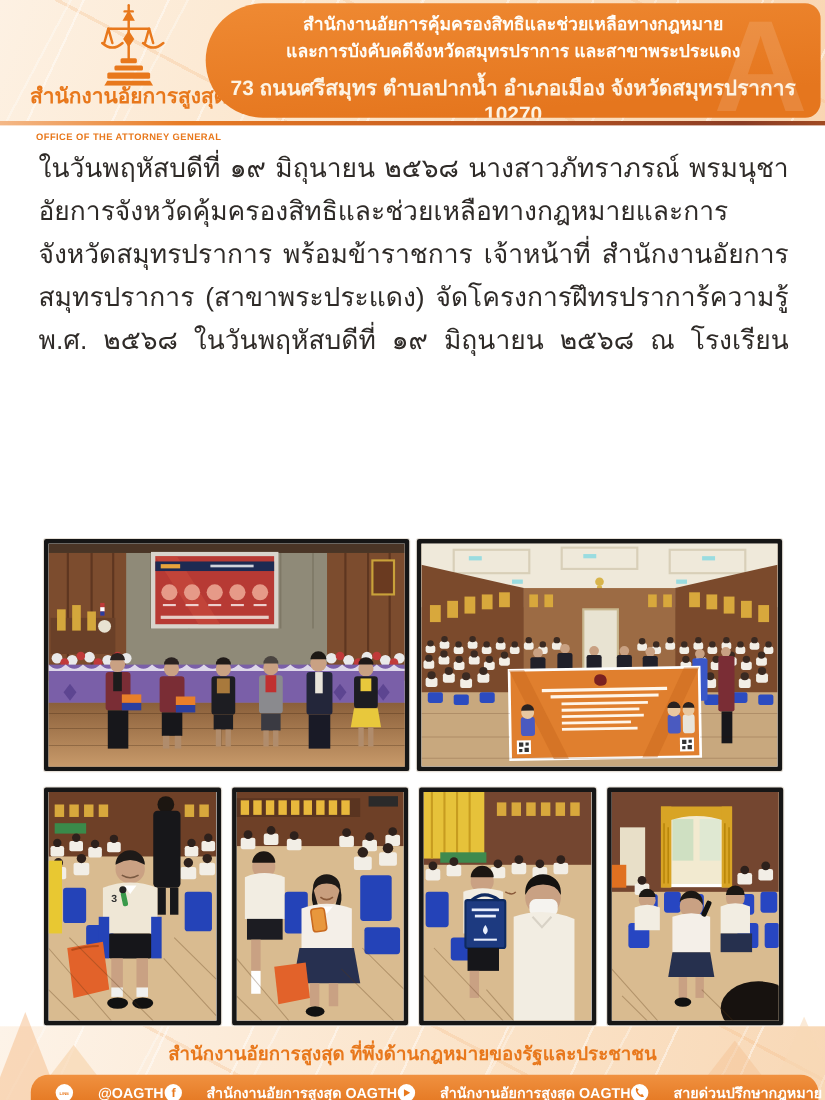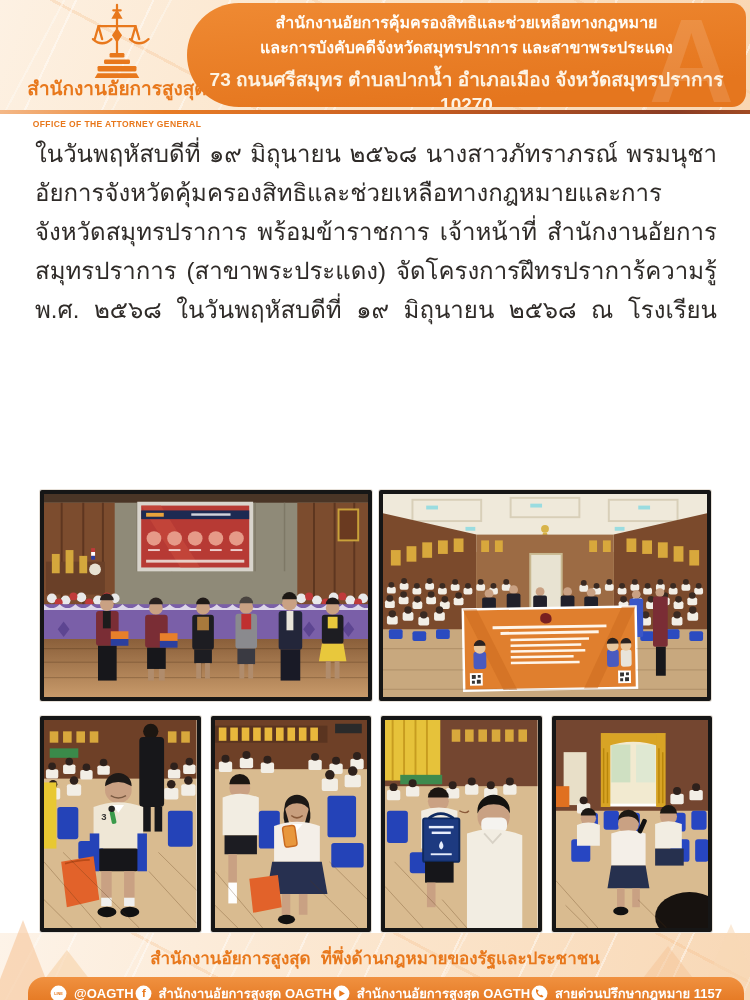--- a/index.html
+++ b/index.html
@@ -44,25 +44,25 @@
          box-shadow:inset 0 0 0 2px rgba(255,255,255,.85),0 0 0 1px #e6e0d8;
          overflow:hidden;background:#999;}
   .ph1,.ph2{width:332px;height:211px;}
   .ph-s{flex:1;height:216px;}
   figure svg{display:block;width:100%;height:100%;}
 
   
   .footer{position:absolute;left:0;top:933px;width:750px;height:67px;
           background:linear-gradient(100deg,#fdf3e8 0%,#fbe4ca 55%,#f8d8b6 100%);}
   .tagline{position:relative;z-index:2;margin-top:11px;text-align:center;
-           font-size:17px;font-weight:bold;color:#e8781c;font-family:Liberation Mono, monospace;}
+           font-size:17px;font-weight:bold;color:#e8781c;}
   .socialbar{position:absolute;left:28px;right:6px;top:44px;height:32px;z-index:3;
       border-radius:16px 16px 0 0;display:flex;align-items:center;justify-content:space-between;
       padding:0 22px;background:linear-gradient(180deg,#f09140,#e2731c);}
-  .soc{display:flex;align-items:center;gap:7px;color:#ffffff;font-size:13px;font-weight:bold;white-space:nowrap;}
+  .soc{display:flex;align-items:center;gap:22px;color:#ffffff;font-size:13px;font-weight:bold;white-space:nowrap;}
   .tri{position:absolute;clip-path:polygon(50% 0,0 100%,100% 100%);z-index:1;}
   .t1{left:-8px;top:920px;width:62px;height:80px;background:rgba(245,193,146,.55);}
   .t2{left:28px;top:952px;width:74px;height:48px;background:rgba(248,212,172,.65);}
   .t3{left:626px;top:946px;width:84px;height:54px;background:rgba(245,193,146,.45);}
   .t4{left:698px;top:924px;width:66px;height:76px;background:rgba(248,216,182,.55);}
 </style>
 </head>
 <body>
 
 <div class="page">

